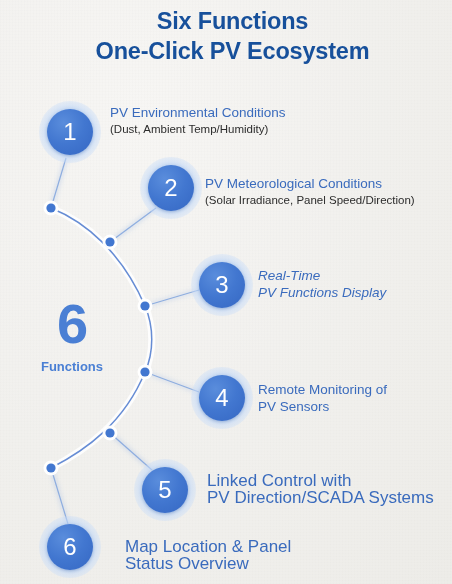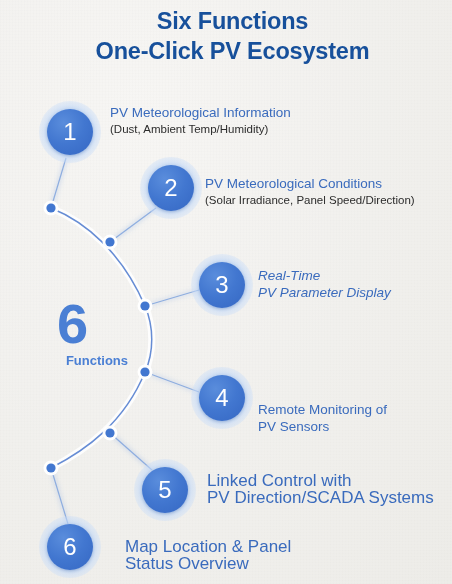--- a/index.html
+++ b/index.html
@@ -70,21 +70,21 @@
     font-size: 56px;
     line-height: 56px;
     letter-spacing: -1px;
   }
   #center-caption {
     display: block;
     color: #4a7fd4;
     font-weight: bold;
     font-size: 13px;
     line-height: 18px;
-    text-align: right;
+    margin-top: 6px;
   }
 
   
   #connectors {
     position: absolute;
     left: 0; top: 0;
     width: 452px;
     height: 584px;
   }
 
@@ -218,21 +218,21 @@
     <span id="center-caption">Functions</span>
   </div>
 
   <div class="node" style="left:47px; top:109px;">
     <div class="node-halo"></div>
     <div class="node-circle">
       <span class="node-number">1</span>
     </div>
   </div>
   <div class="label-block" style="left:110px; top:104px;">
-    <span class="label-title">PV Meteorological Information</span>
+    <span class="label-title">PV Environmental Conditions</span>
     <span class="label-sub">(Dust, Ambient Temp/Humidity)</span>
   </div>
 
   <div class="node" style="left:148px; top:165px;">
     <div class="node-halo"></div>
     <div class="node-circle">
       <span class="node-number">2</span>
     </div>
   </div>
   <div class="label-block" style="left:205px; top:175px;">
@@ -241,30 +241,30 @@
   </div>
 
   <div class="node" style="left:199px; top:262px;">
     <div class="node-halo"></div>
     <div class="node-circle">
       <span class="node-number">3</span>
     </div>
   </div>
   <div class="label-block" style="left:258px; top:267px;font-style:italic;">
     <span class="label-title">Real-Time</span>
-    <span class="label-title">PV Parameter Display</span>
+    <span class="label-title">PV Functions Display</span>
   </div>
 
   <div class="node" style="left:199px; top:375px;">
     <div class="node-halo"></div>
     <div class="node-circle">
       <span class="node-number">4</span>
     </div>
   </div>
-  <div class="label-block" style="left:258px; top:401px;">
+  <div class="label-block" style="left:258px; top:381px;">
     <span class="label-title">Remote Monitoring of</span>
     <span class="label-title">PV Sensors</span>
   </div>
 
   <div class="node" style="left:142px; top:467px;">
     <div class="node-halo"></div>
     <div class="node-circle">
       <span class="node-number">5</span>
     </div>
   </div>

